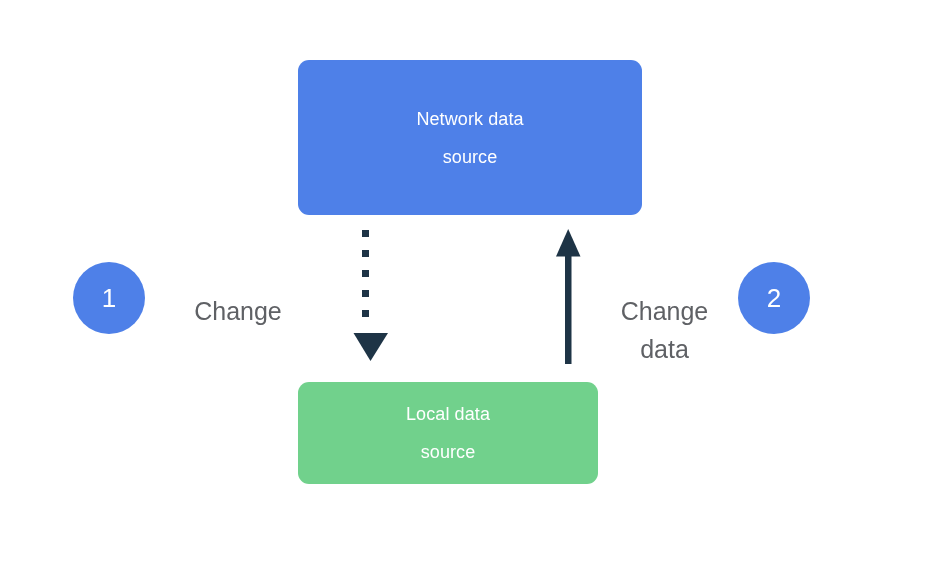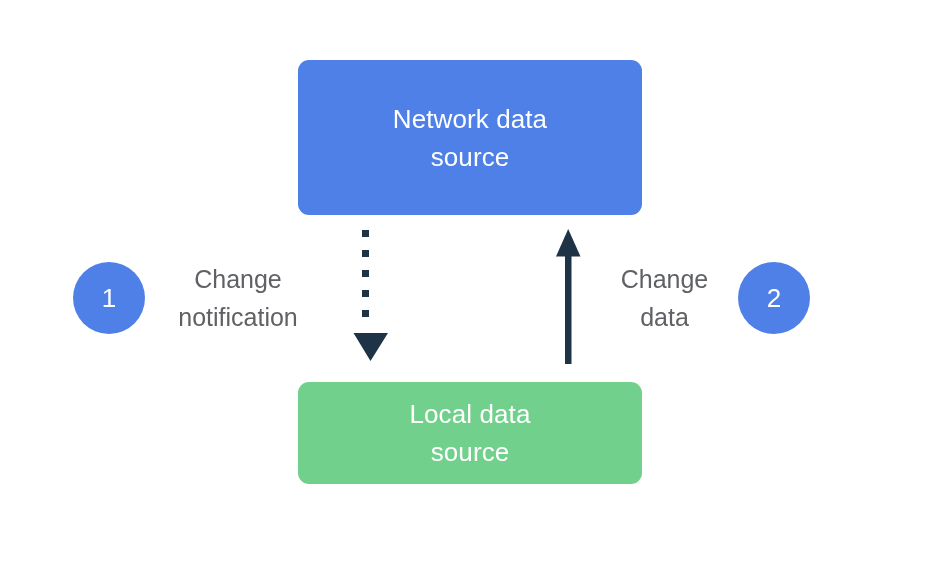--- a/index.html
+++ b/index.html
@@ -21,37 +21,37 @@
 
   
   .node-box {
     position: absolute;
     display: flex;
     align-items: center;
     justify-content: center;
     text-align: center;
     border-radius: 11px;
     color: #ffffff;
-    font-size: 26px;
+    font-size: 18px;
     line-height: 38px;
     letter-spacing: 0.1px;
     box-sizing: border-box;
     padding: 0 18px;
   }
   #network-box {
     left: 298px;
     top: 60px;
     width: 344px;
     height: 155px;
     background: #4e80e8;
   }
   #local-box {
     left: 298px;
     top: 382px;
-    width: 344px;
+    width: 300px;
     height: 102px;
     background: #71d18c;
   }
   .node-label {
     display: block;
     max-width: 260px;
   }
 
   
   .step-circle {
@@ -70,20 +70,21 @@
   #step-circle-1 { left: 73px; top: 262px; }
   #step-circle-2 { left: 738px; top: 262px; }
 
   
   .step-label {
     position: absolute;
     color: #5f6165;
     font-size: 25px;
     line-height: 38px;
     text-align: center;
+    margin-top: 32px;
   }
   #label-change-notification {
     left: 158px;
     top: 260px;
     width: 160px;
   }
   #label-change-fetch {
     left: 593px;
     top: 260px;
     width: 143px;
@@ -121,21 +122,21 @@
 
   <svg class="arrow-svg" id="arrow-fetch" width="44" height="145" viewBox="0 0 44 145">
     <rect x="17" y="22" width="6.5" height="120" fill="#1e3446"></rect>
     <polygon points="20.2,7 32.5,34.5 8,34.5" fill="#1e3446"></polygon>
   </svg>
 
   <div class="step-circle" id="step-circle-1" style="background: rgb(78, 128, 232); color: rgb(255, 255, 255);">
     <span>1</span>
   </div>
 
-  <div class="step-label" id="label-change-notification" style="color: rgb(95, 97, 101);"><span>Change</span><br><span>notification</span></div>
+  <div class="step-label" id="label-change-notification" style="color: rgb(95, 97, 101);"><span>Change</span><br></div>
 
   <div class="step-label" id="label-change-fetch" style="color: rgb(95, 97, 101);"><span>Change</span><br><span>data</span></div>
 
   <div class="step-circle" id="step-circle-2" style="background: rgb(78, 128, 232); color: rgb(255, 255, 255);">
     <span>2</span>
   </div>
 
 </div>
 
 </body></html>

